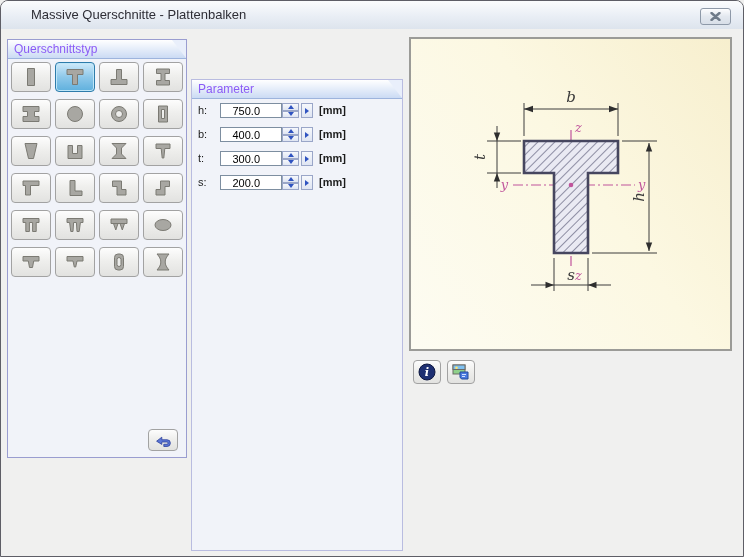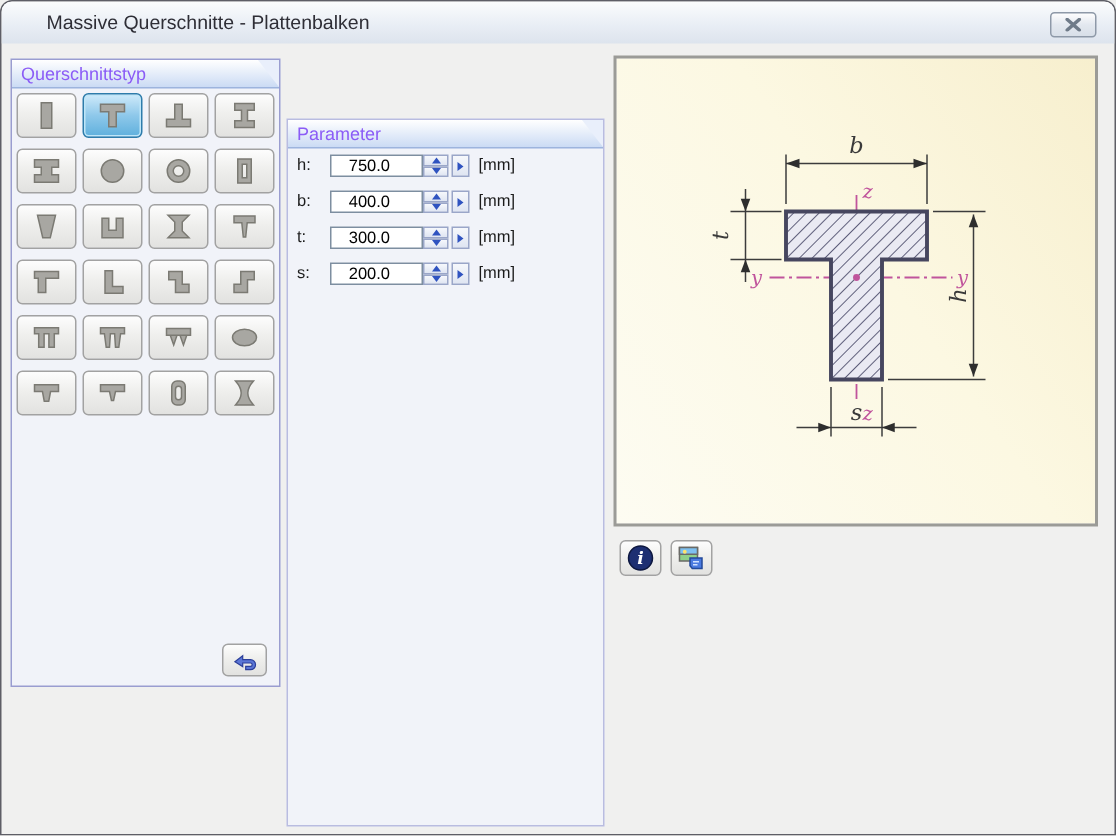--- a/index.html
+++ b/index.html
@@ -26,21 +26,21 @@
   .plabel{position:absolute;left:6px;top:1px;font-size:11px;color:#1c1c1c;}
   .pinput{position:absolute;left:28px;top:0;width:62px;height:15px;border:1px solid #7d8ea0;background:#ffffff;font-size:11px;text-align:right;padding:0 21px 0 0;box-sizing:border-box;font-family:"Liberation Sans",sans-serif;}
   .spin{position:absolute;left:90px;top:0;width:17px;height:15px;}
   .spin button{position:absolute;left:0;width:17px;height:7.5px;border:1px solid #9aa6c8;background:linear-gradient(#f6f8fc,#dfe5f2);padding:0;display:flex;align-items:center;justify-content:center;box-sizing:border-box;}
   .spin .up{top:0;}
   .spin .dn{bottom:0;}
   .tri-up{width:0;height:0;border-left:3.5px solid transparent;border-right:3.5px solid transparent;border-bottom:4.5px solid #2f53c0;}
   .tri-dn{width:0;height:0;border-left:3.5px solid transparent;border-right:3.5px solid transparent;border-top:4.5px solid #2f53c0;}
   .pick{position:absolute;left:109px;top:0;width:12px;height:15px;border:1px solid #9aa6c8;background:linear-gradient(#f6f8fc,#dfe5f2);padding:0;display:flex;align-items:center;justify-content:center;box-sizing:border-box;}
   .tri-rt{width:0;height:0;border-top:3.5px solid transparent;border-bottom:3.5px solid transparent;border-left:4.5px solid #2f53c0;}
-  .punit{position:absolute;left:127px;top:1px;font-size:11px;color:#1c1c1c;}
+  .punit{position:absolute;left:127px;top:1px;font-size:11px;color:#1c1c1c;font-weight:bold;}
   
   .combo{position:absolute;left:4px;top:24px;width:108px;height:22px;border:1px solid #98a6b4;background:#fdfdfd;box-sizing:border-box;}
   .combo .arrow{position:absolute;right:5px;top:8px;width:0;height:0;border-left:4px solid transparent;border-right:4px solid transparent;border-top:4px solid #8a8a8a;}
   
   .preview{position:absolute;left:408px;top:36px;width:323px;height:314px;border:2px solid #9b9b97;background:linear-gradient(235deg,#f7efce 0%,#fcf8e2 45%,#fdfcf2 100%);box-sizing:border-box;}
   .dim-txt{font-family:"DejaVu Serif",serif;font-style:italic;font-size:15px;fill:#3a3a3a;}
   .axis-txt{font-family:"DejaVu Serif",serif;font-style:italic;font-size:13px;fill:#c0549c;}
 </style>
 </head>
 <body>

